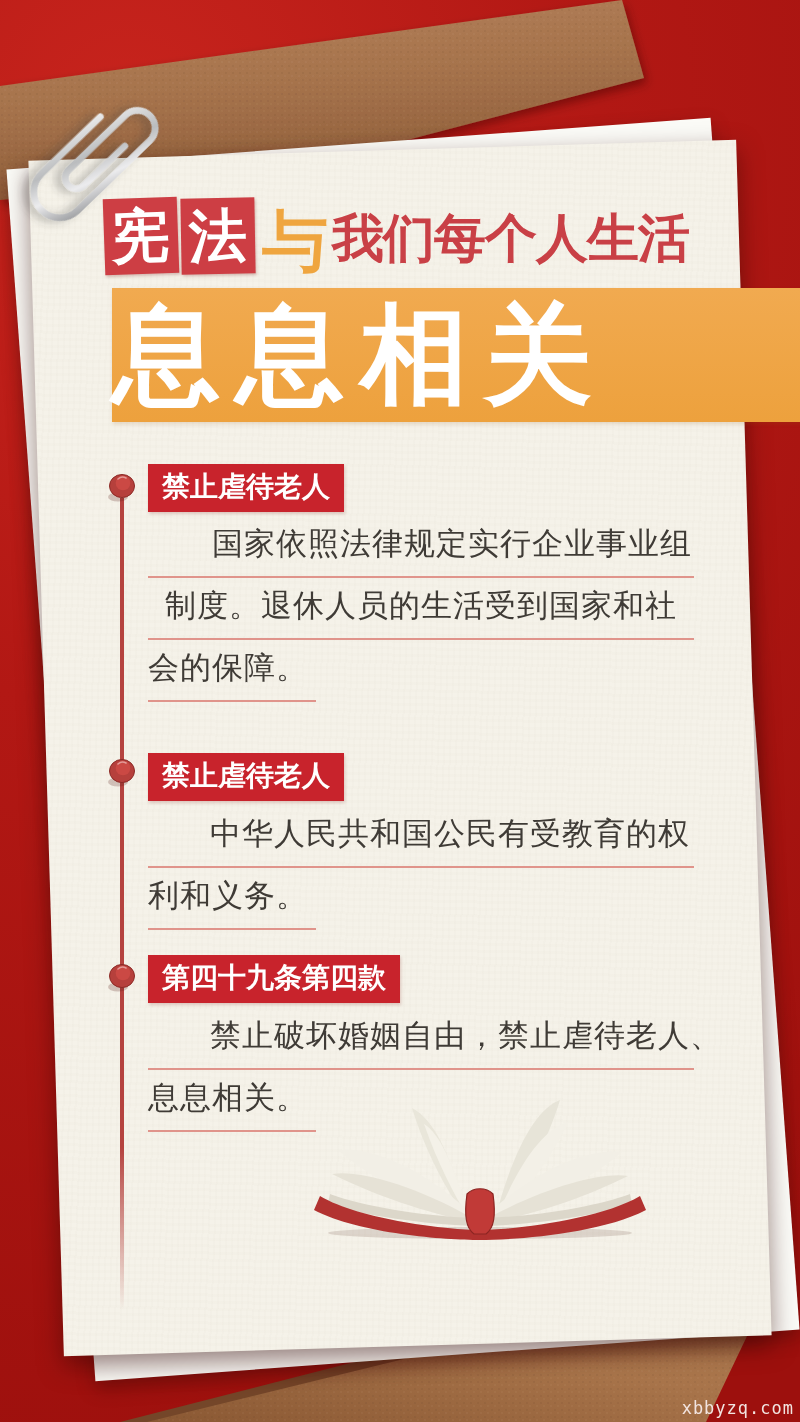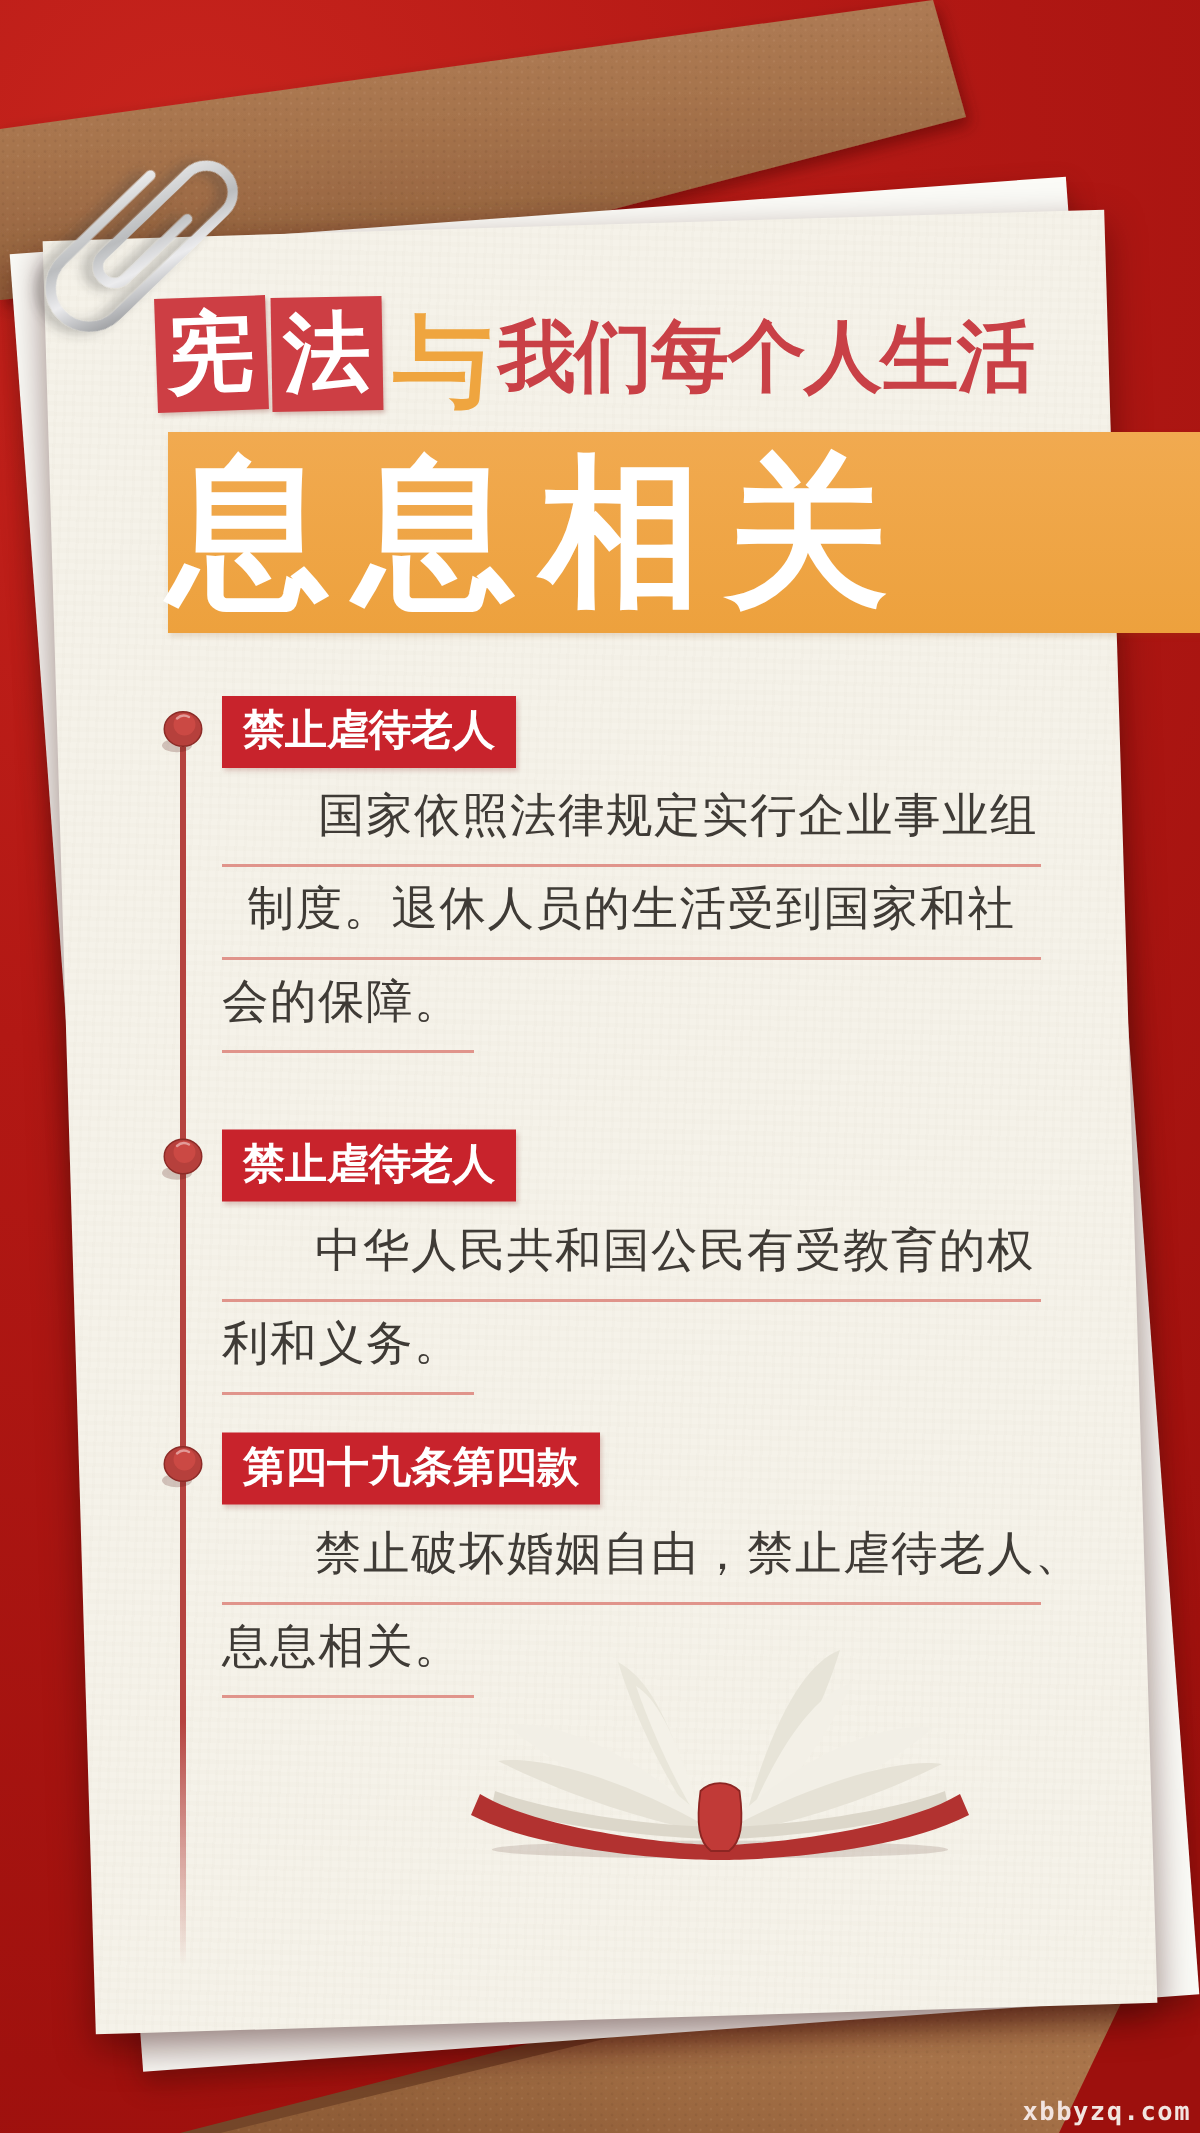--- a/index.html
+++ b/index.html
@@ -47,21 +47,21 @@
     font-family:"Liberation Serif","DejaVu Serif",serif;
     color:#3f3b36;font-size:31px;letter-spacing:1px;}
   .bline{height:60px;line-height:56px;border-bottom:2px solid #e0948b;
     white-space:nowrap;overflow:visible;}
   .bline.indent{text-indent:62px;}
   .bline.short{width:fit-content;padding-right:8px;}
   
   #book-svg{position:absolute;left:300px;top:1092px;}
   .watermark{position:absolute;right:6px;bottom:4px;z-index:6;
     font-family:"DejaVu Sans Mono","Liberation Mono",monospace;
-    font-size:17px;font-weight:bold;color:#f2e4e0;letter-spacing:1px;}
+    font-size:17px;font-weight:normal;color:#f2e4e0;letter-spacing:1px;}
   #clip-svg{position:absolute;left:48px;top:62px;z-index:6;transform:rotate(46deg);}
 </style>
 </head>
 <body>
 
 <div id="stage">
 
   <div class="bg-red"></div>
 
   <svg id="decor-svg" width="800" height="1422">

